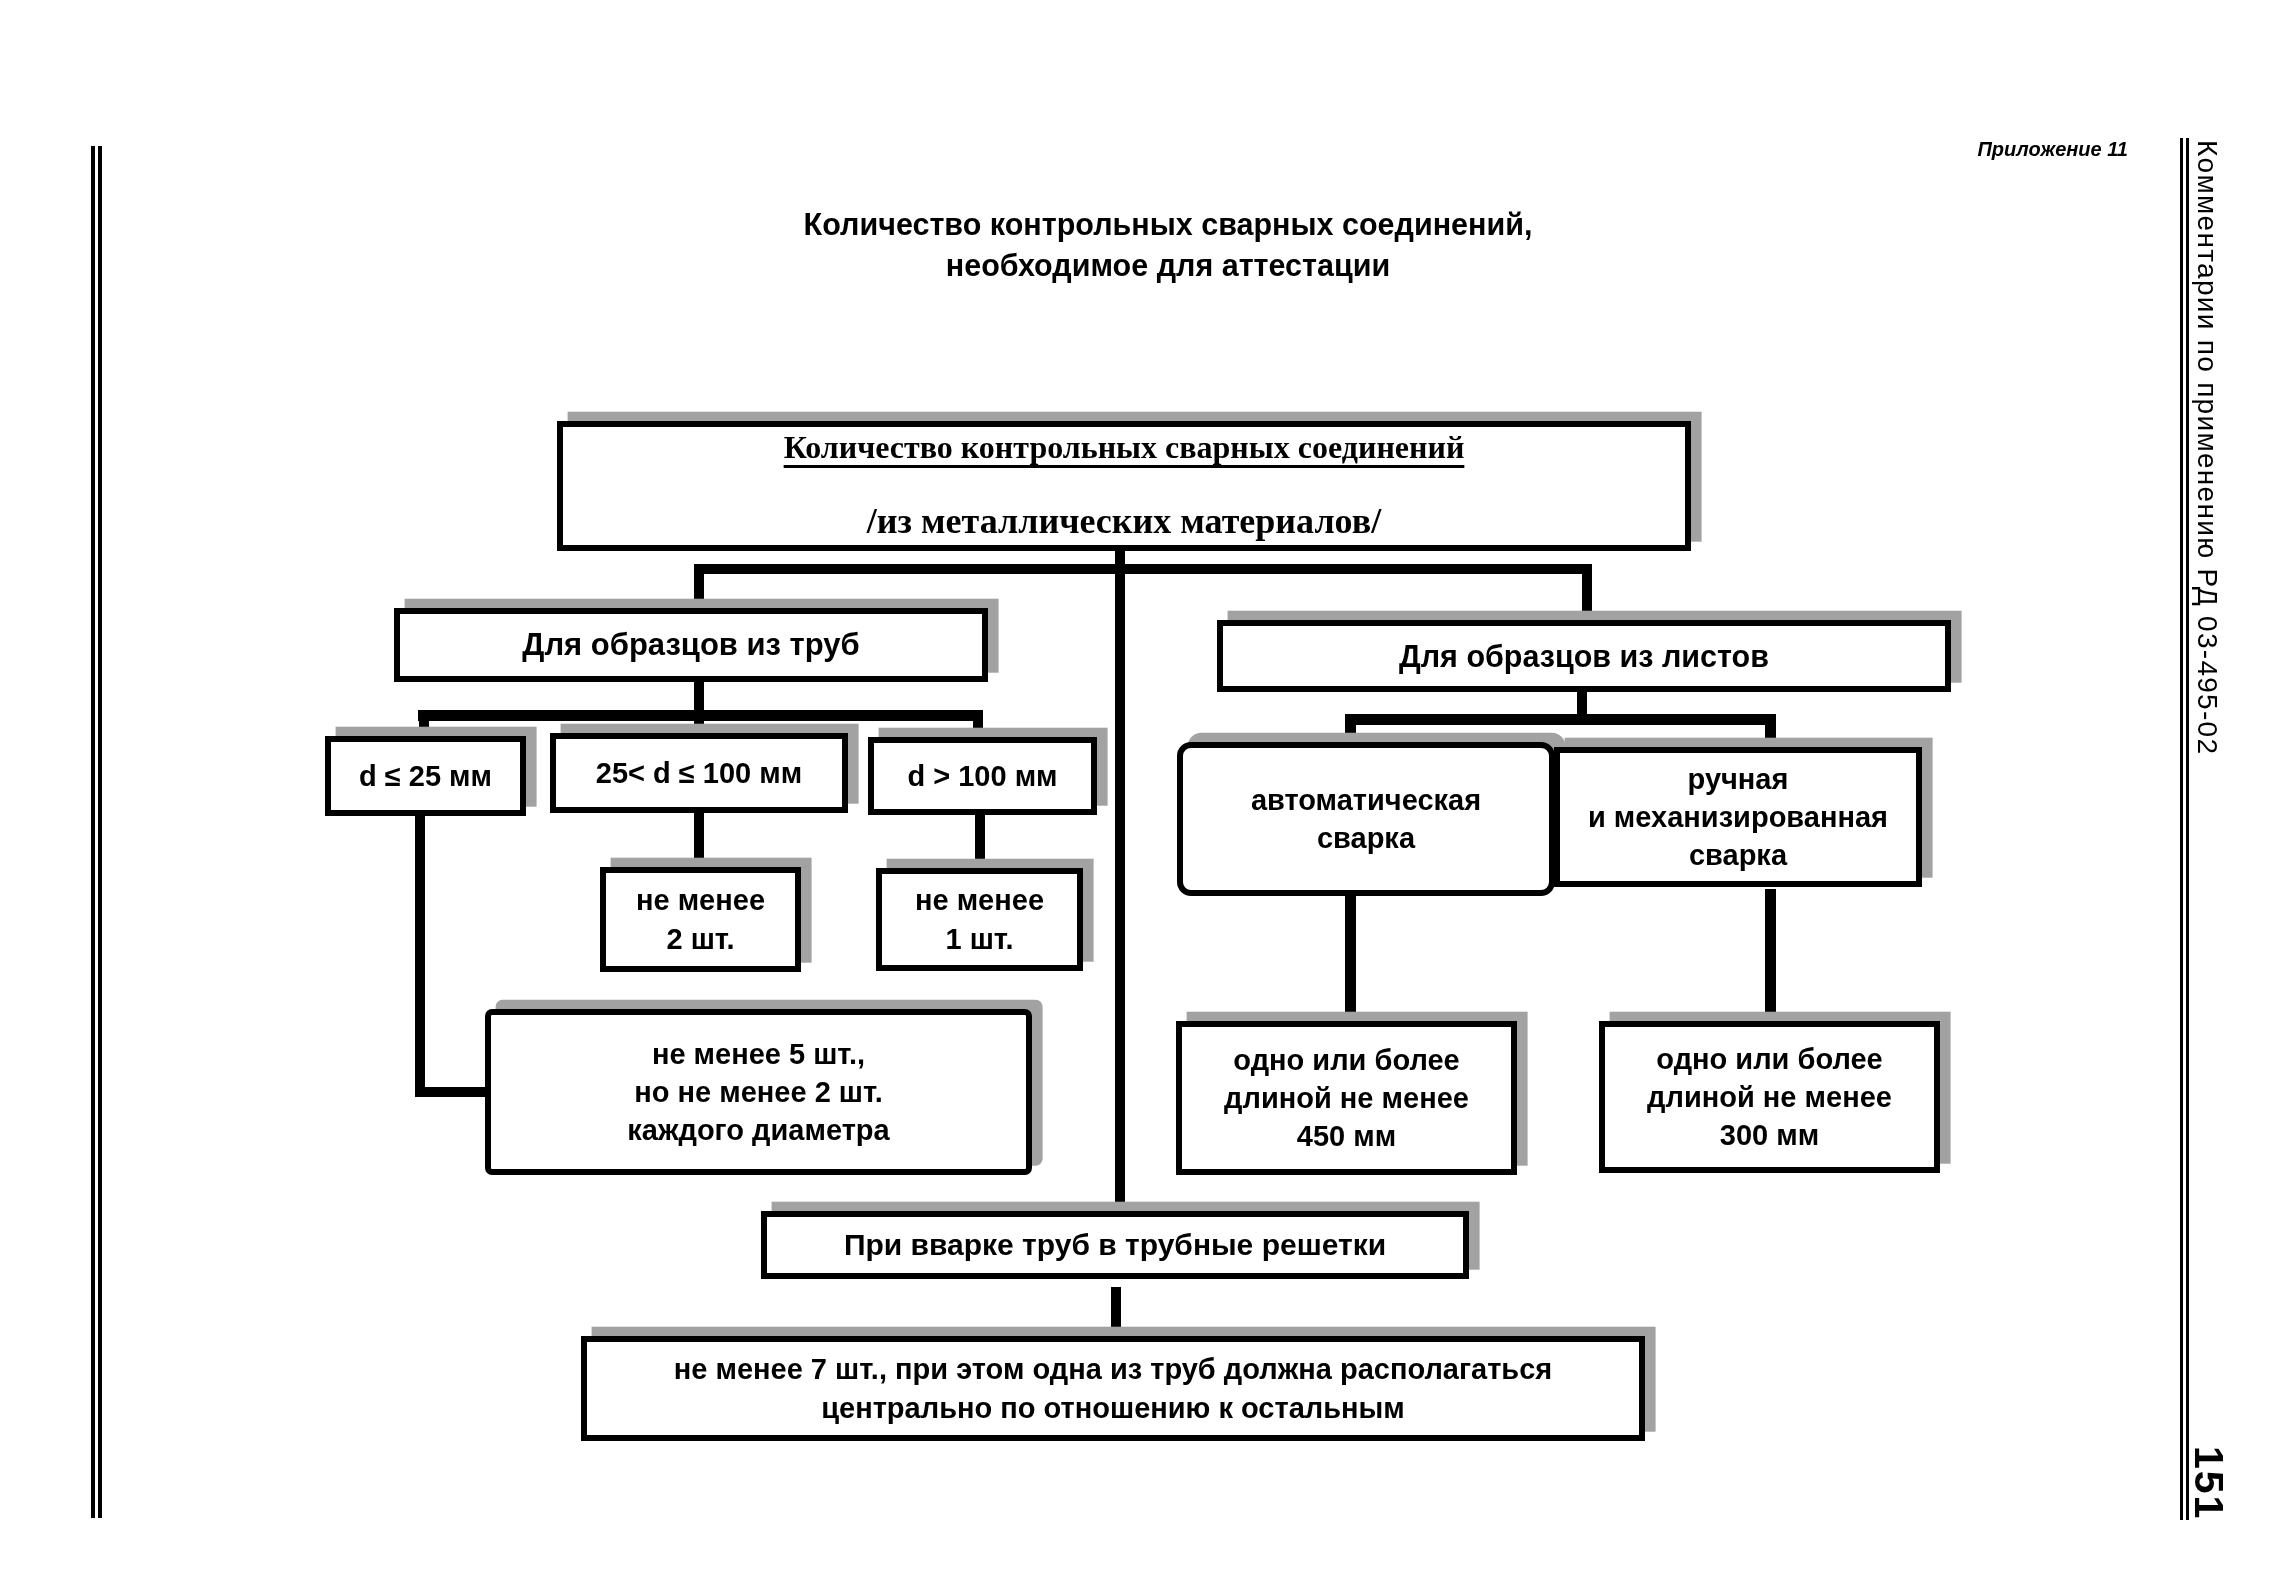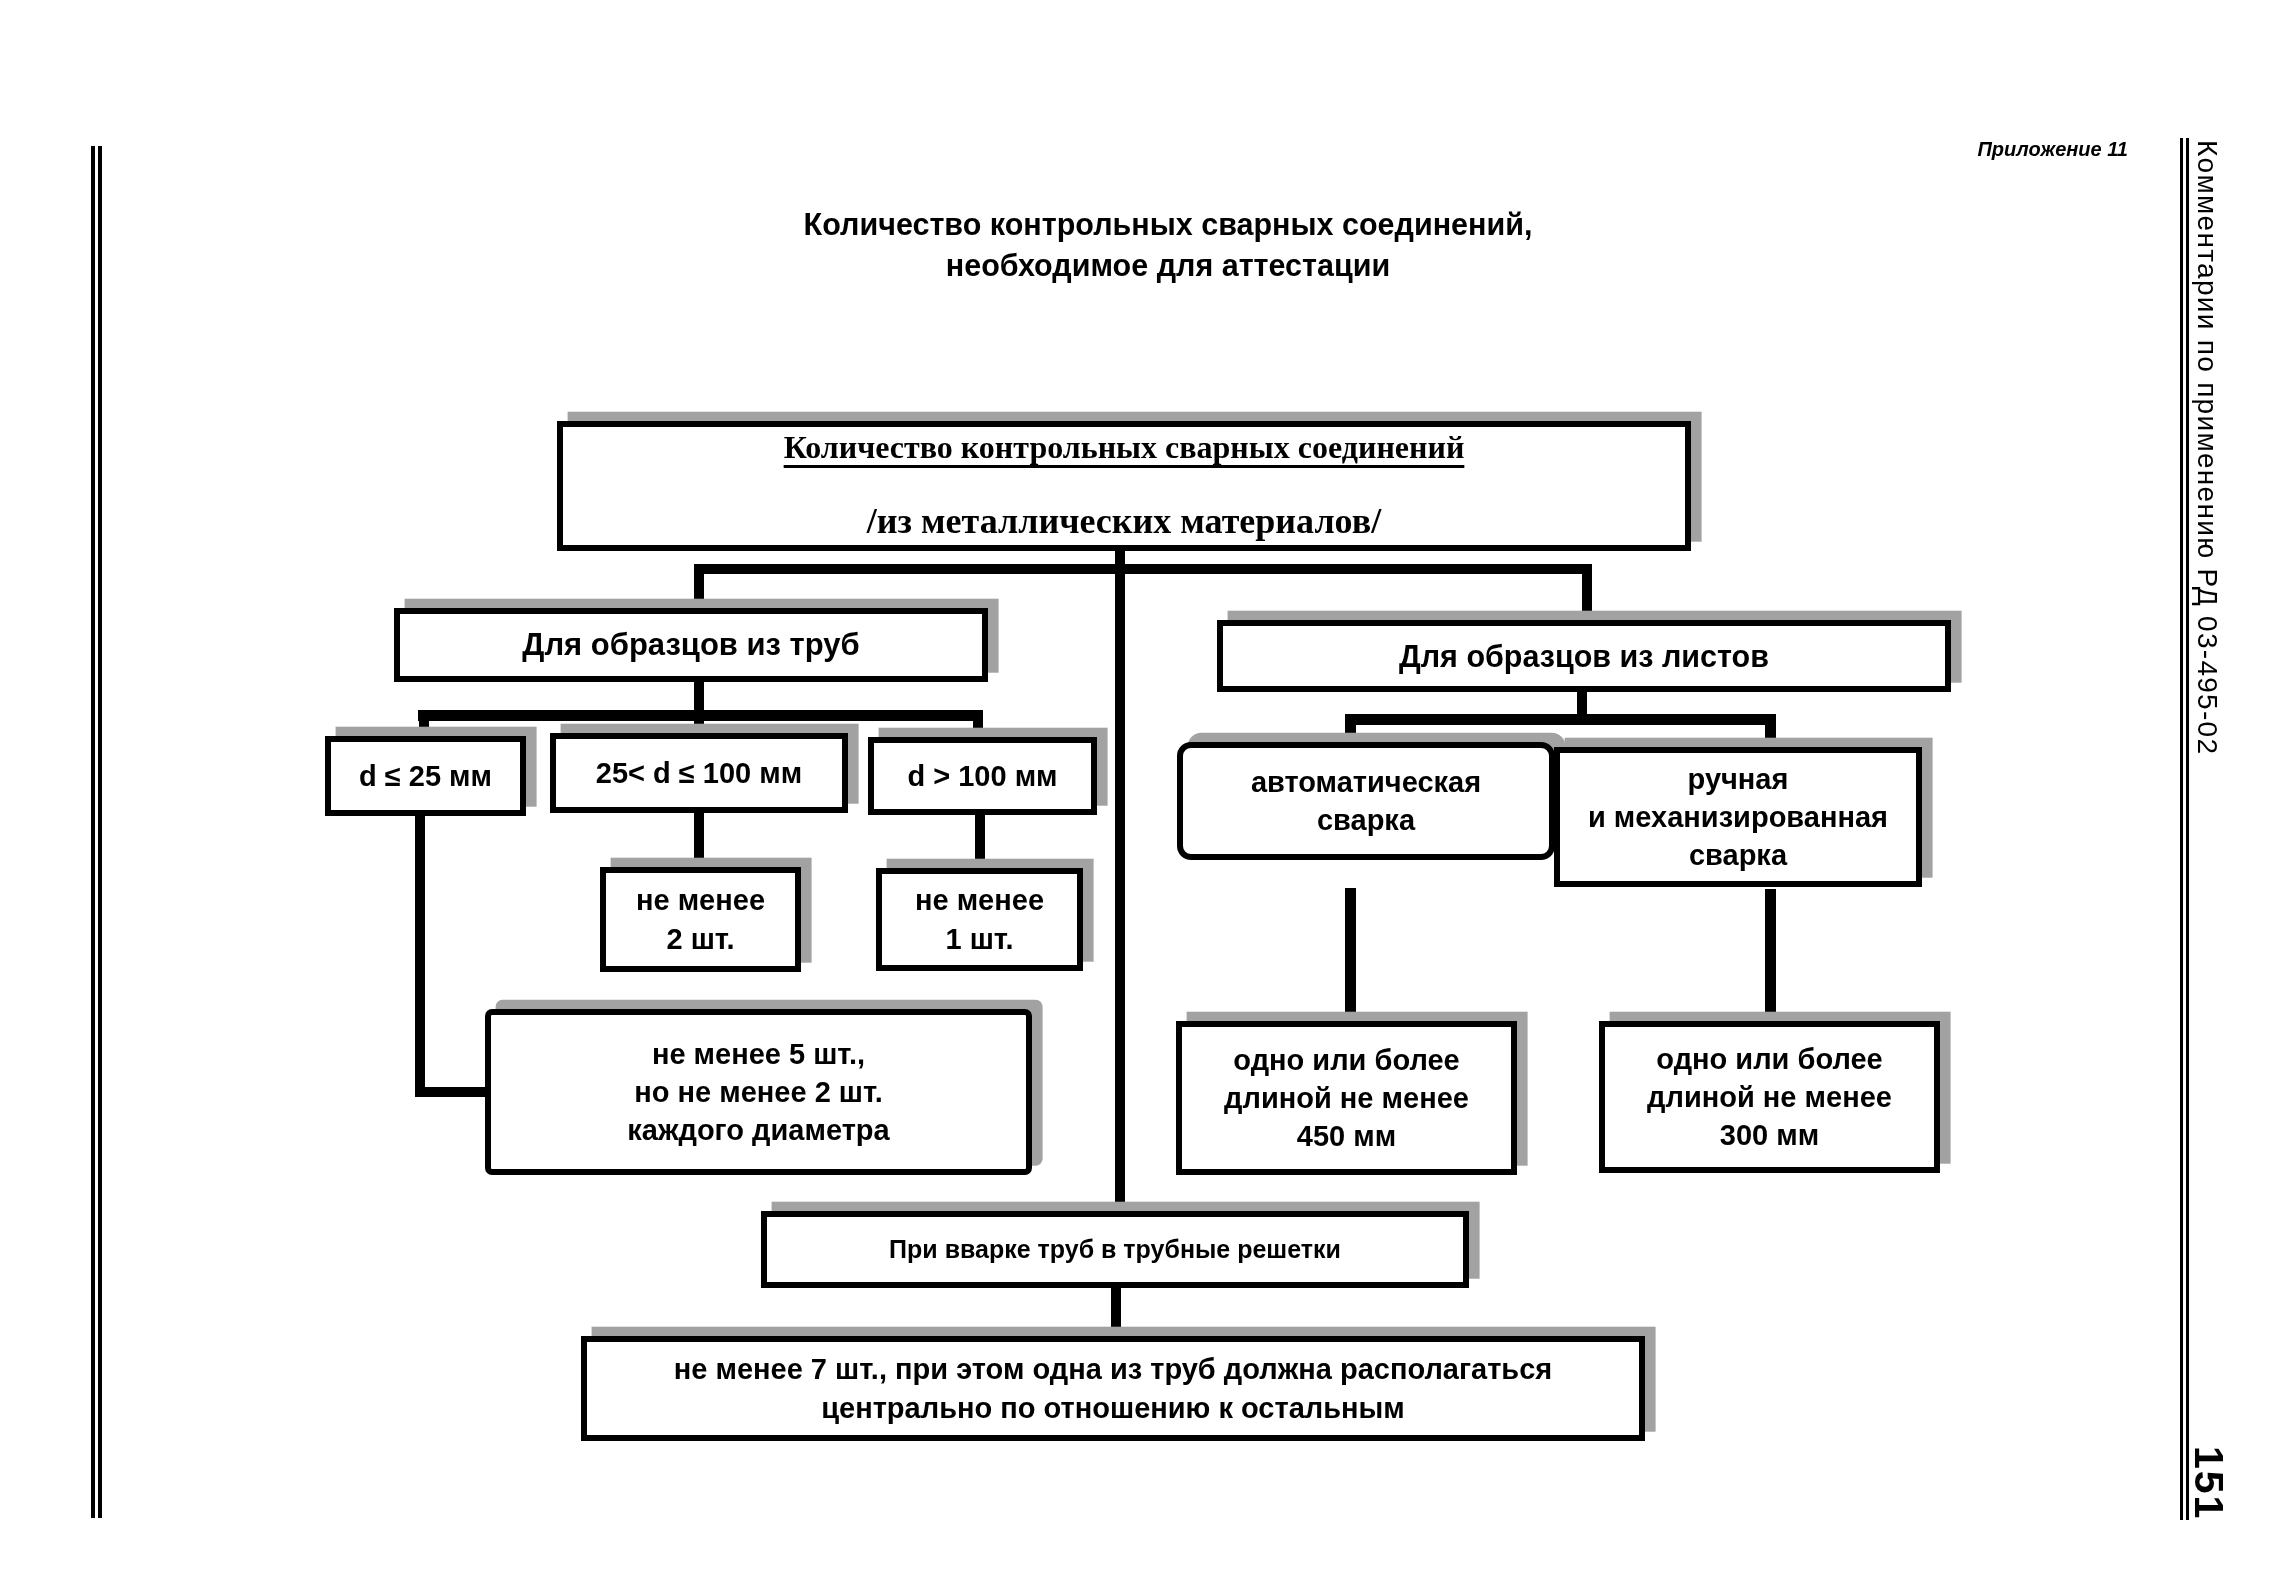--- a/index.html
+++ b/index.html
@@ -114,34 +114,34 @@
   <div class="box" style="left:600px;top:867px;width:201px;height:105px;">не менее
 2 шт.</div>
 
   <div class="box" style="left:876px;top:868px;width:207px;height:103px;">не менее
 1 шт.</div>
 
   <div class="box" style="left:485px;top:1009px;width:547px;height:166px;border-radius:7px;">не менее 5 шт.,
 но не менее 2 шт.
 каждого диаметра</div>
 
-  <div class="box" style="left:1177px;top:742px;width:378px;height:118px;border-radius:14px;">автоматическая
+  <div class="box" style="left:1177px;top:742px;width:378px;height:154px;border-radius:14px;">автоматическая
 сварка</div>
 
   <div class="box" style="left:1554px;top:747px;width:368px;height:140px;text-align:center;">ручная
 и механизированная
 сварка</div>
 
   <div class="box" style="left:1176px;top:1021px;width:341px;height:154px;">одно или более
 длиной не менее
 450 мм</div>
 
   <div class="box" style="left:1599px;top:1021px;width:341px;height:152px;">одно или более
 длиной не менее
 300 мм</div>
 
-  <div class="box thick" style="left:761px;top:1211px;width:708px;height:77px;font-size:25px;">При вварке труб в трубные решетки</div>
+  <div class="box thick" style="left:761px;top:1211px;width:708px;height:68px;font-size:30px;">При вварке труб в трубные решетки</div>
 
   <div class="box thick" style="left:581px;top:1336px;width:1064px;height:105px;">не менее 7 шт., при этом одна из труб должна располагаться
 центрально по отношению к остальным</div>
 
 </div>
 
 
 </body></html>

